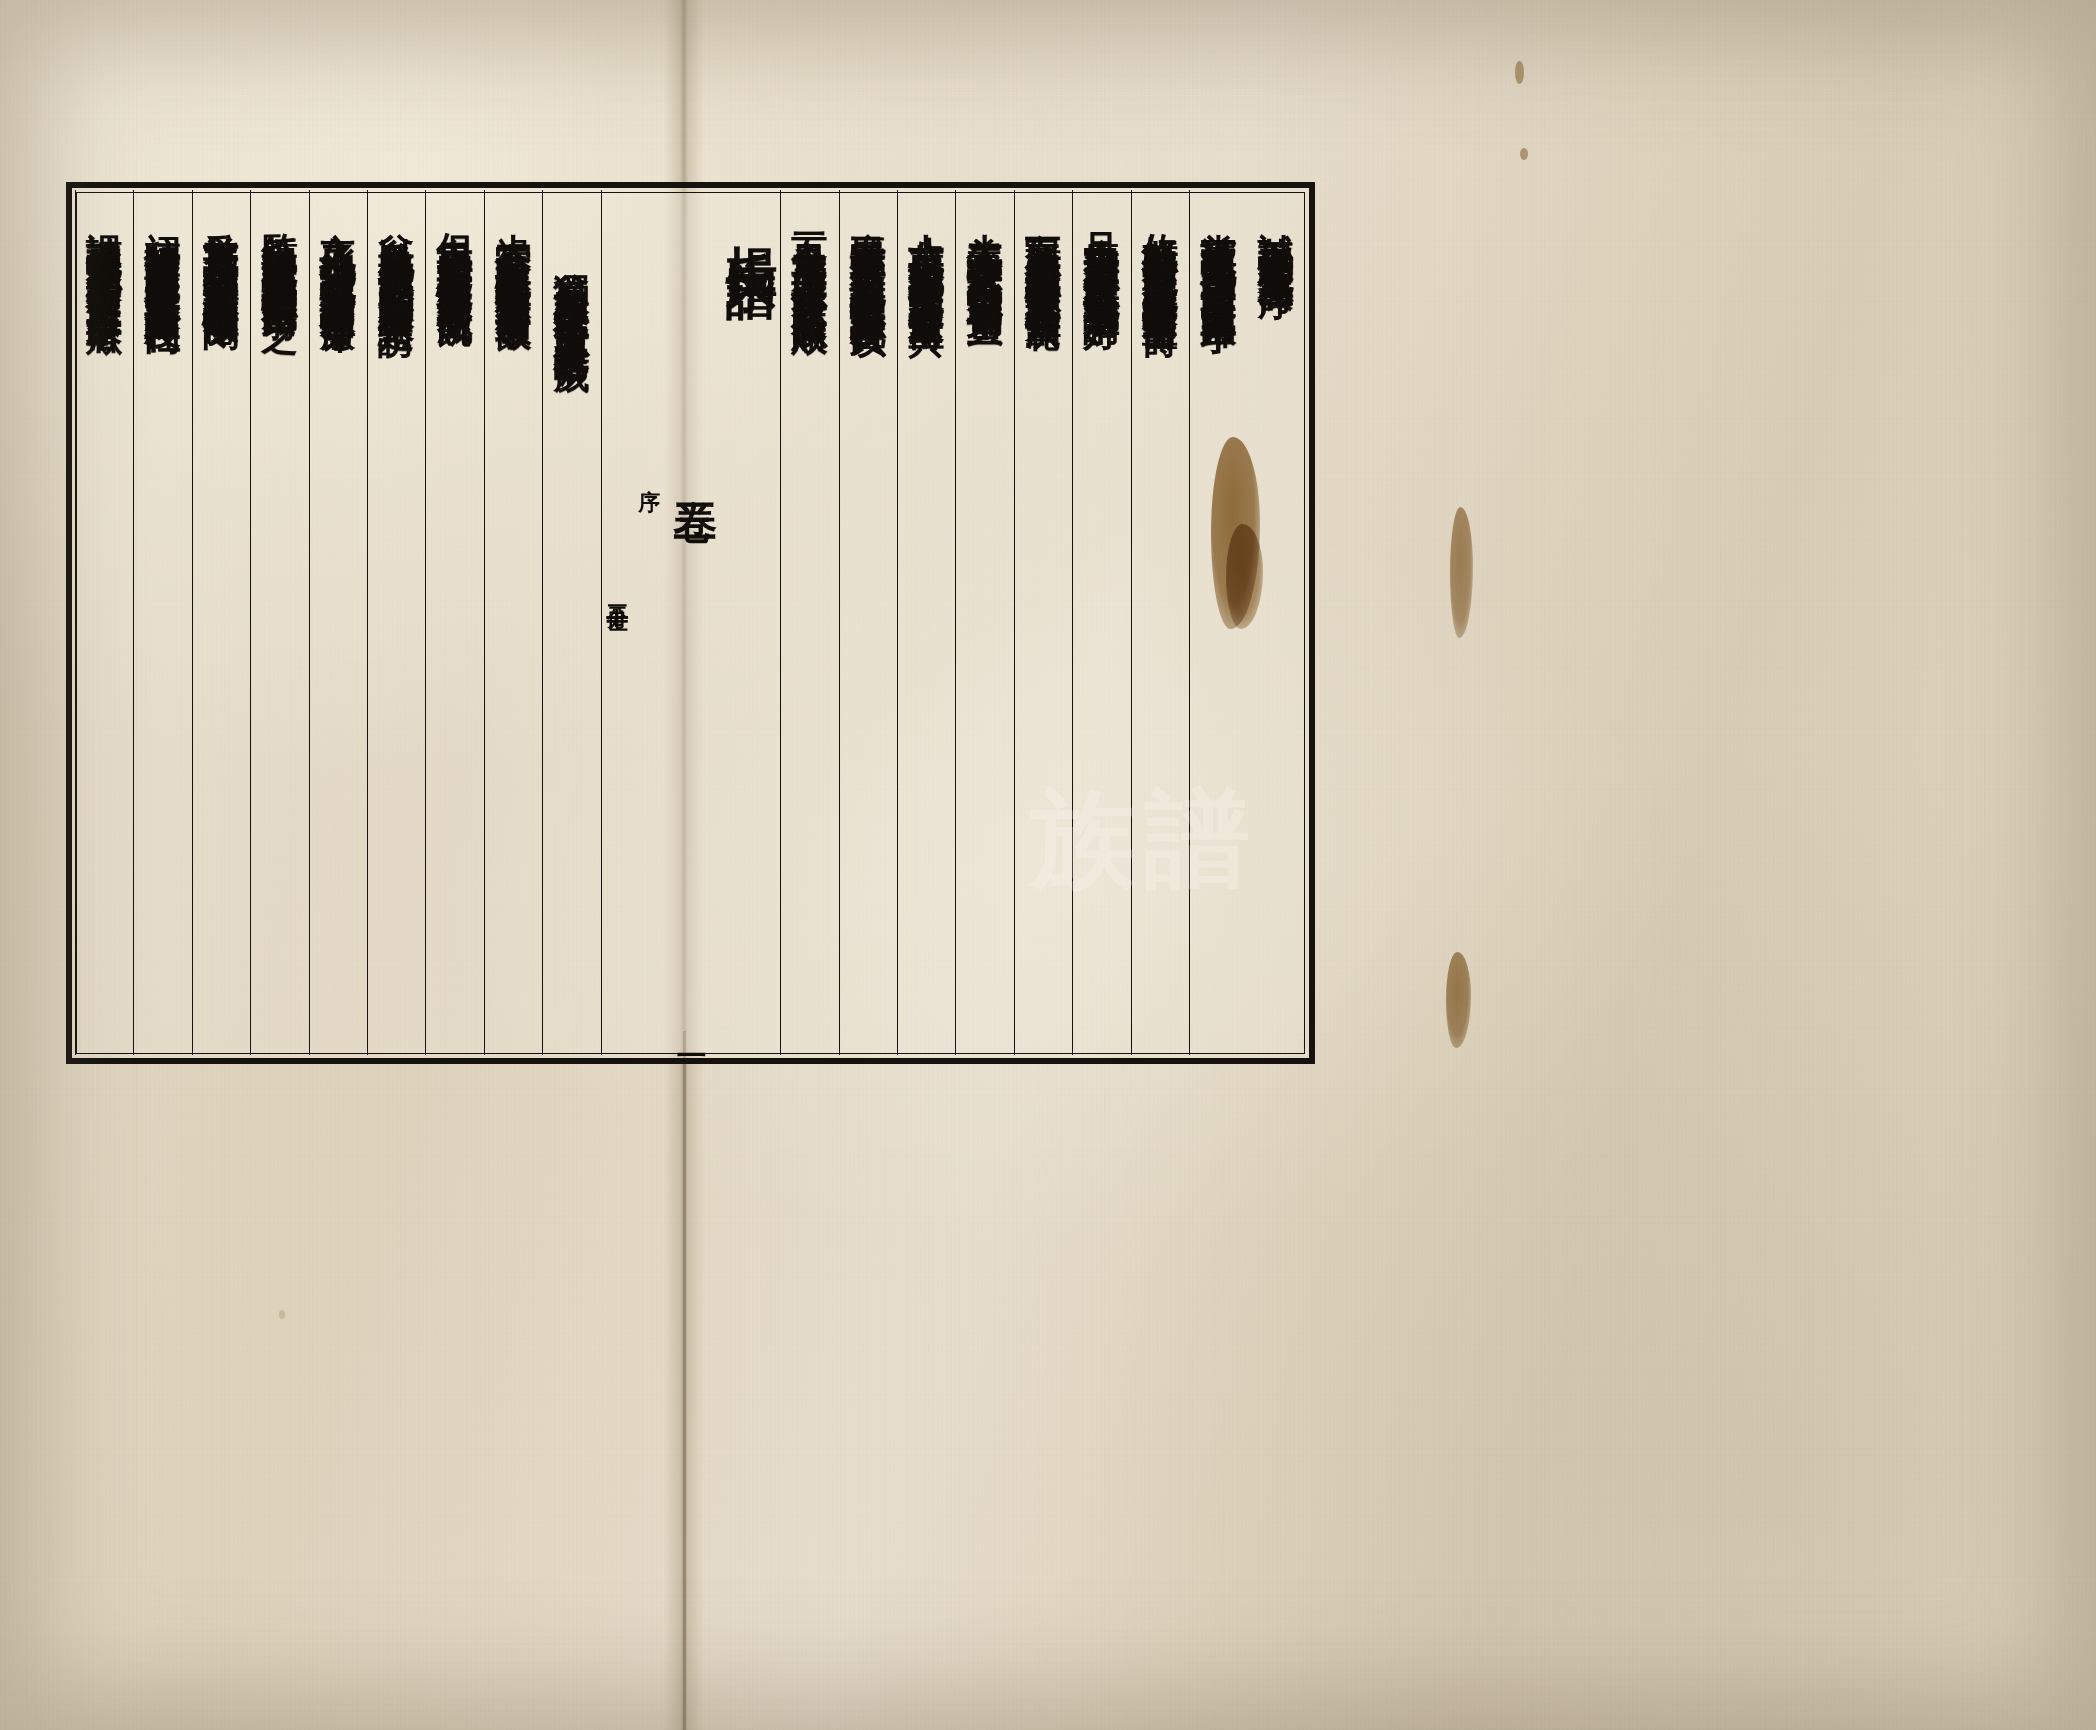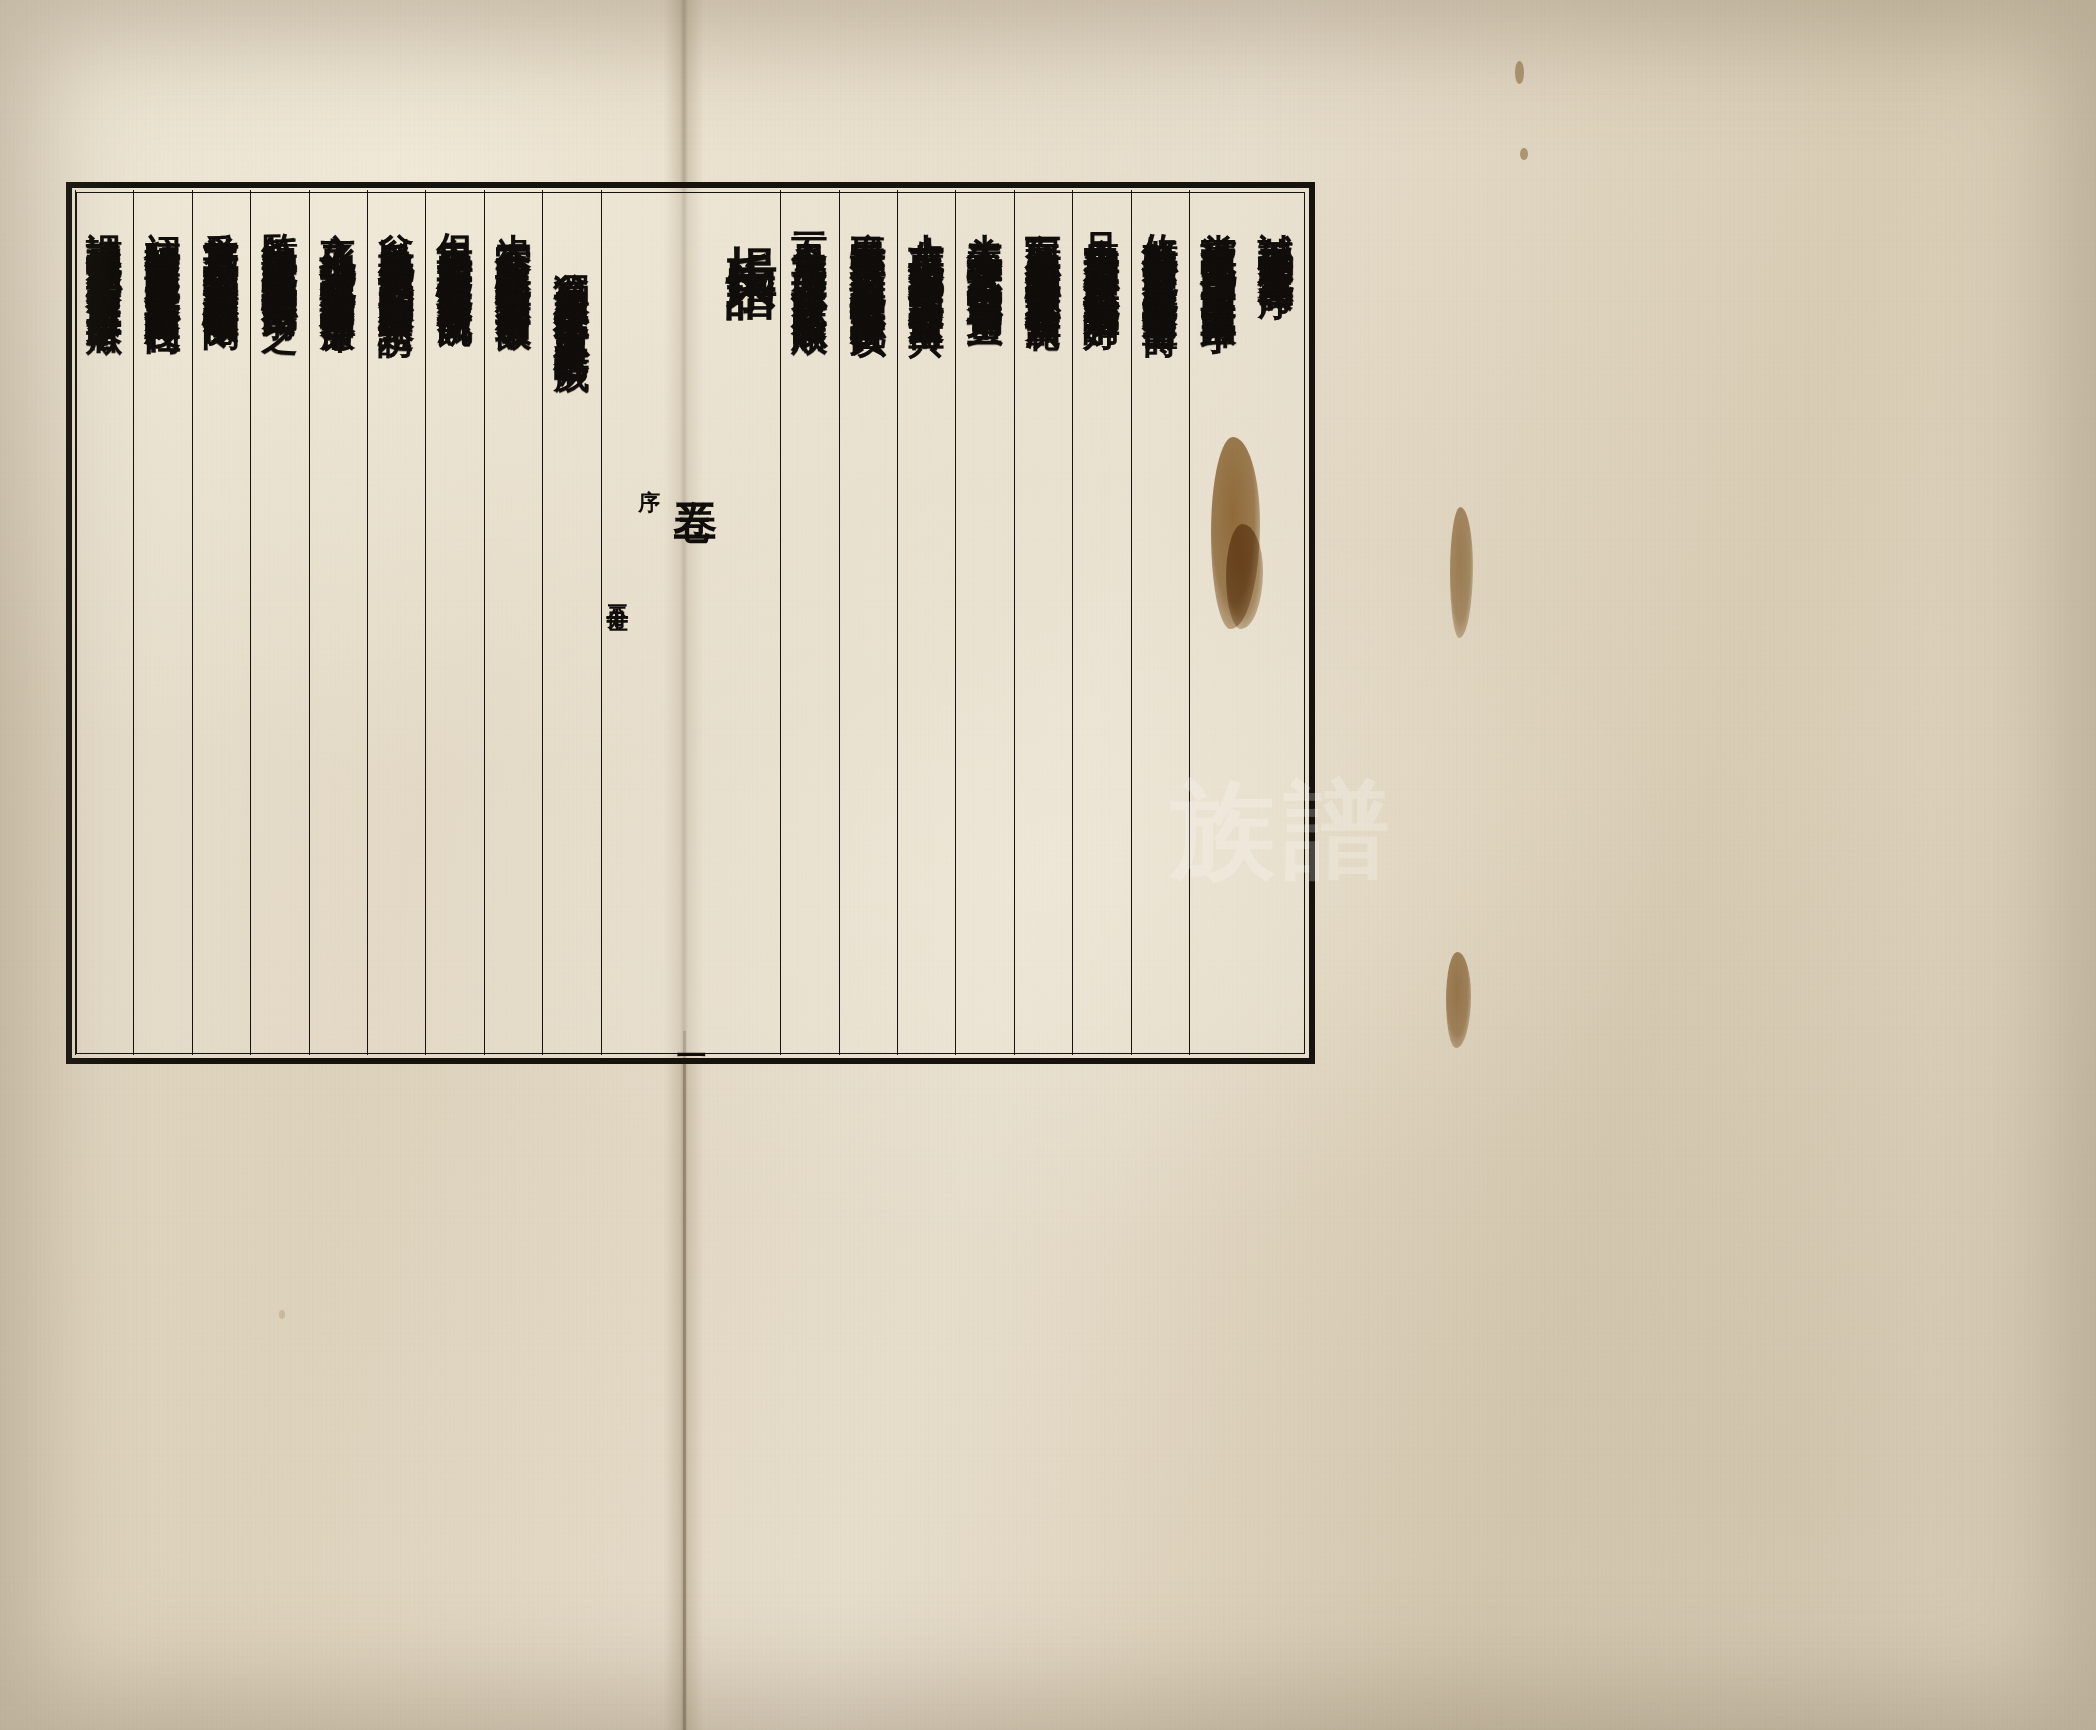--- a/index.html
+++ b/index.html
@@ -186,24 +186,24 @@
   .watermark {
     position: absolute;
     left: 1031px;
     top: 751px;
     width: 367px;
     height: 175px;
     color: rgba(255,255,255,0.22);
     font-size: 105px;
     font-weight: 700;
     letter-spacing: 8.7px;
-    text-align: right;
+    text-align: left;
     line-height: 175px;
     pointer-events: none;
-    font-family: Liberation Mono, monospace;
+    font-family: Liberation Sans, sans-serif;
   }
 </style>
 </head>
 <body>
 
 <div id="page">
   <div class="paper-base"></div>
   <div class="paper-noise"></div>
   <div class="gutter"></div>
   <div class="gutter-line"></div>

